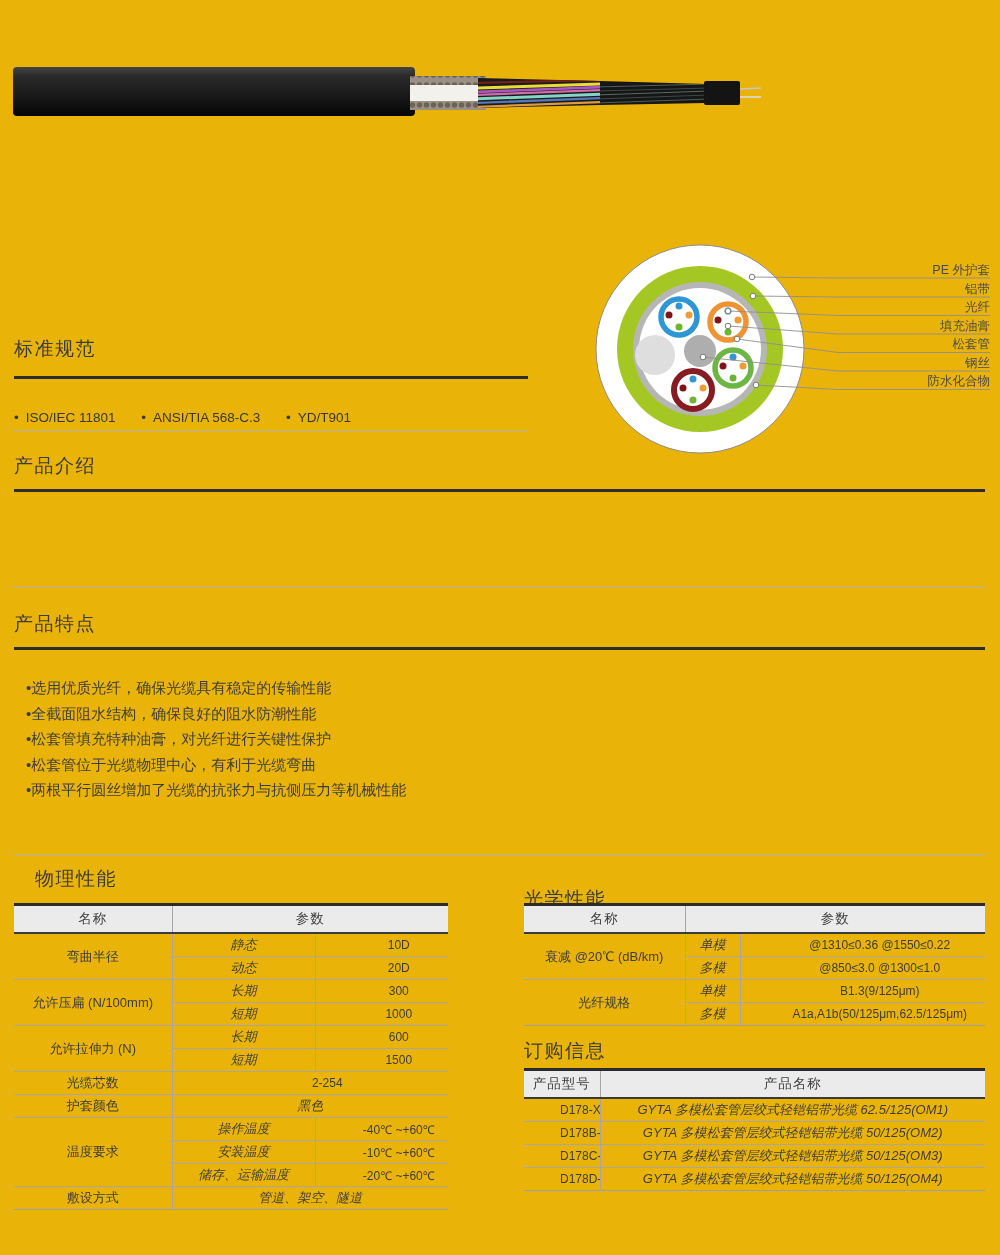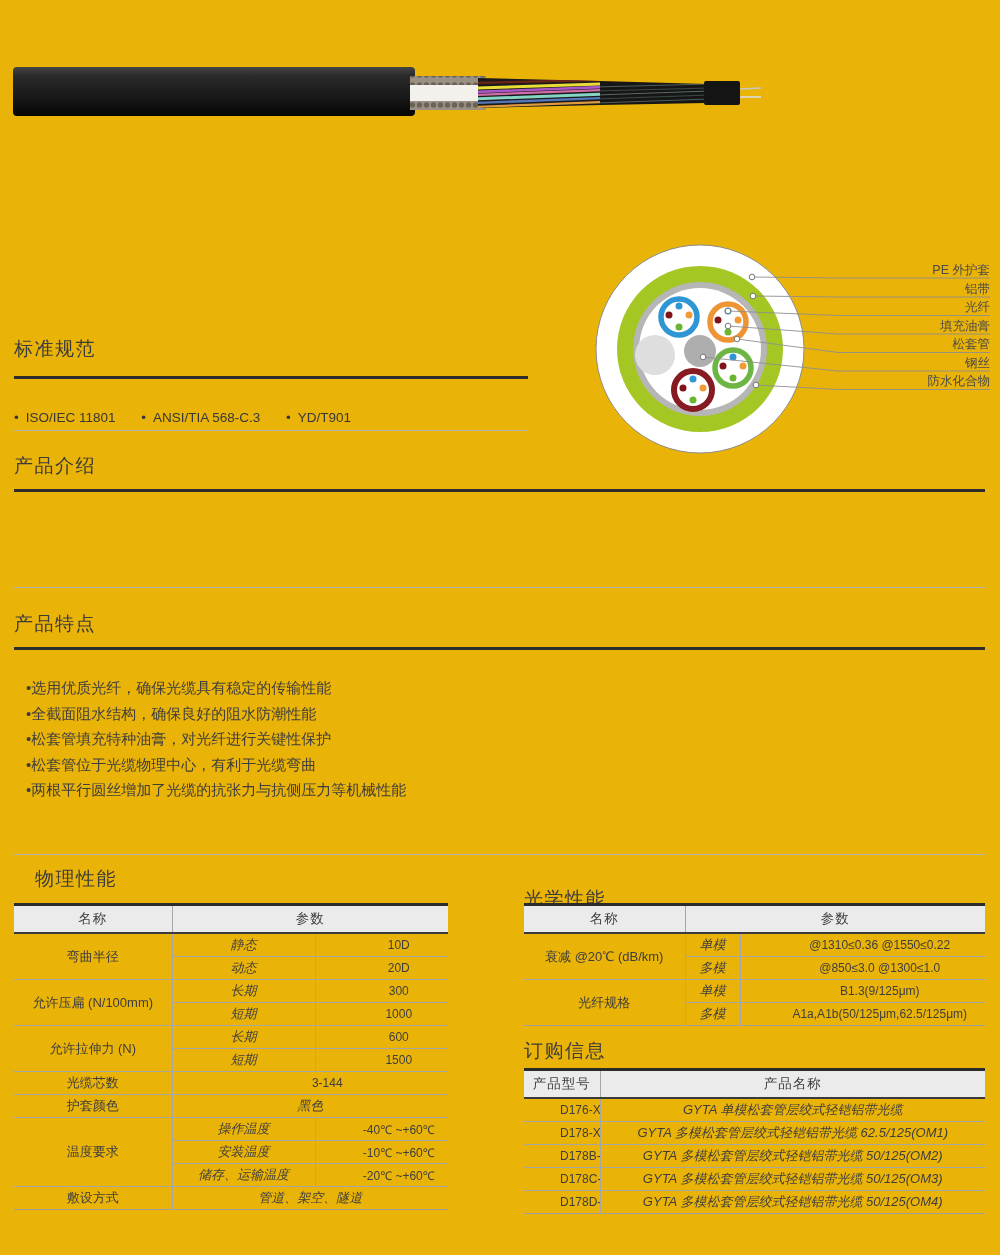--- a/index.html
+++ b/index.html
@@ -209,21 +209,21 @@
         <td rowspan="2">允许拉伸力 (N)</td>
         <td class="vline kcell">长期</td>
         <td class="vline num">600</td>
       </tr>
       <tr>
         <td class="vline kcell">短期</td>
         <td class="vline num">1500</td>
       </tr>
       <tr>
         <td>光缆芯数</td>
-        <td class="vline num" colspan="2">3-144</td>
+        <td class="vline num" colspan="2">2-254</td>
       </tr>
       <tr>
         <td>护套颜色</td>
         <td class="vline kcell" colspan="2">黑色</td>
       </tr>
       <tr>
         <td rowspan="3">温度要求</td>
         <td class="vline kcell">操作温度</td>
         <td class="vline num">-40℃ ~+60℃</td>
       </tr>
@@ -284,24 +284,20 @@
         <col style="width:385px">
       </colgroup>
     <thead>
       <tr>
         <th>产品型号</th>
         <th class="vline">产品名称</th>
       </tr>
     </thead>
     <tbody>
       <tr>
-        <td class="num">D176-X</td>
-        <td class="vline kcell">GYTA 单模松套管层绞式轻铠铝带光缆</td>
-      </tr>
-      <tr>
         <td class="num">D178-X</td>
         <td class="vline kcell">GYTA 多模松套管层绞式轻铠铝带光缆 62.5/125(OM1)</td>
       </tr>
       <tr>
         <td class="num">D178B-X</td>
         <td class="vline kcell">GYTA 多模松套管层绞式轻铠铝带光缆 50/125(OM2)</td>
       </tr>
       <tr>
         <td class="num">D178C-X</td>
         <td class="vline kcell">GYTA 多模松套管层绞式轻铠铝带光缆 50/125(OM3)</td>

